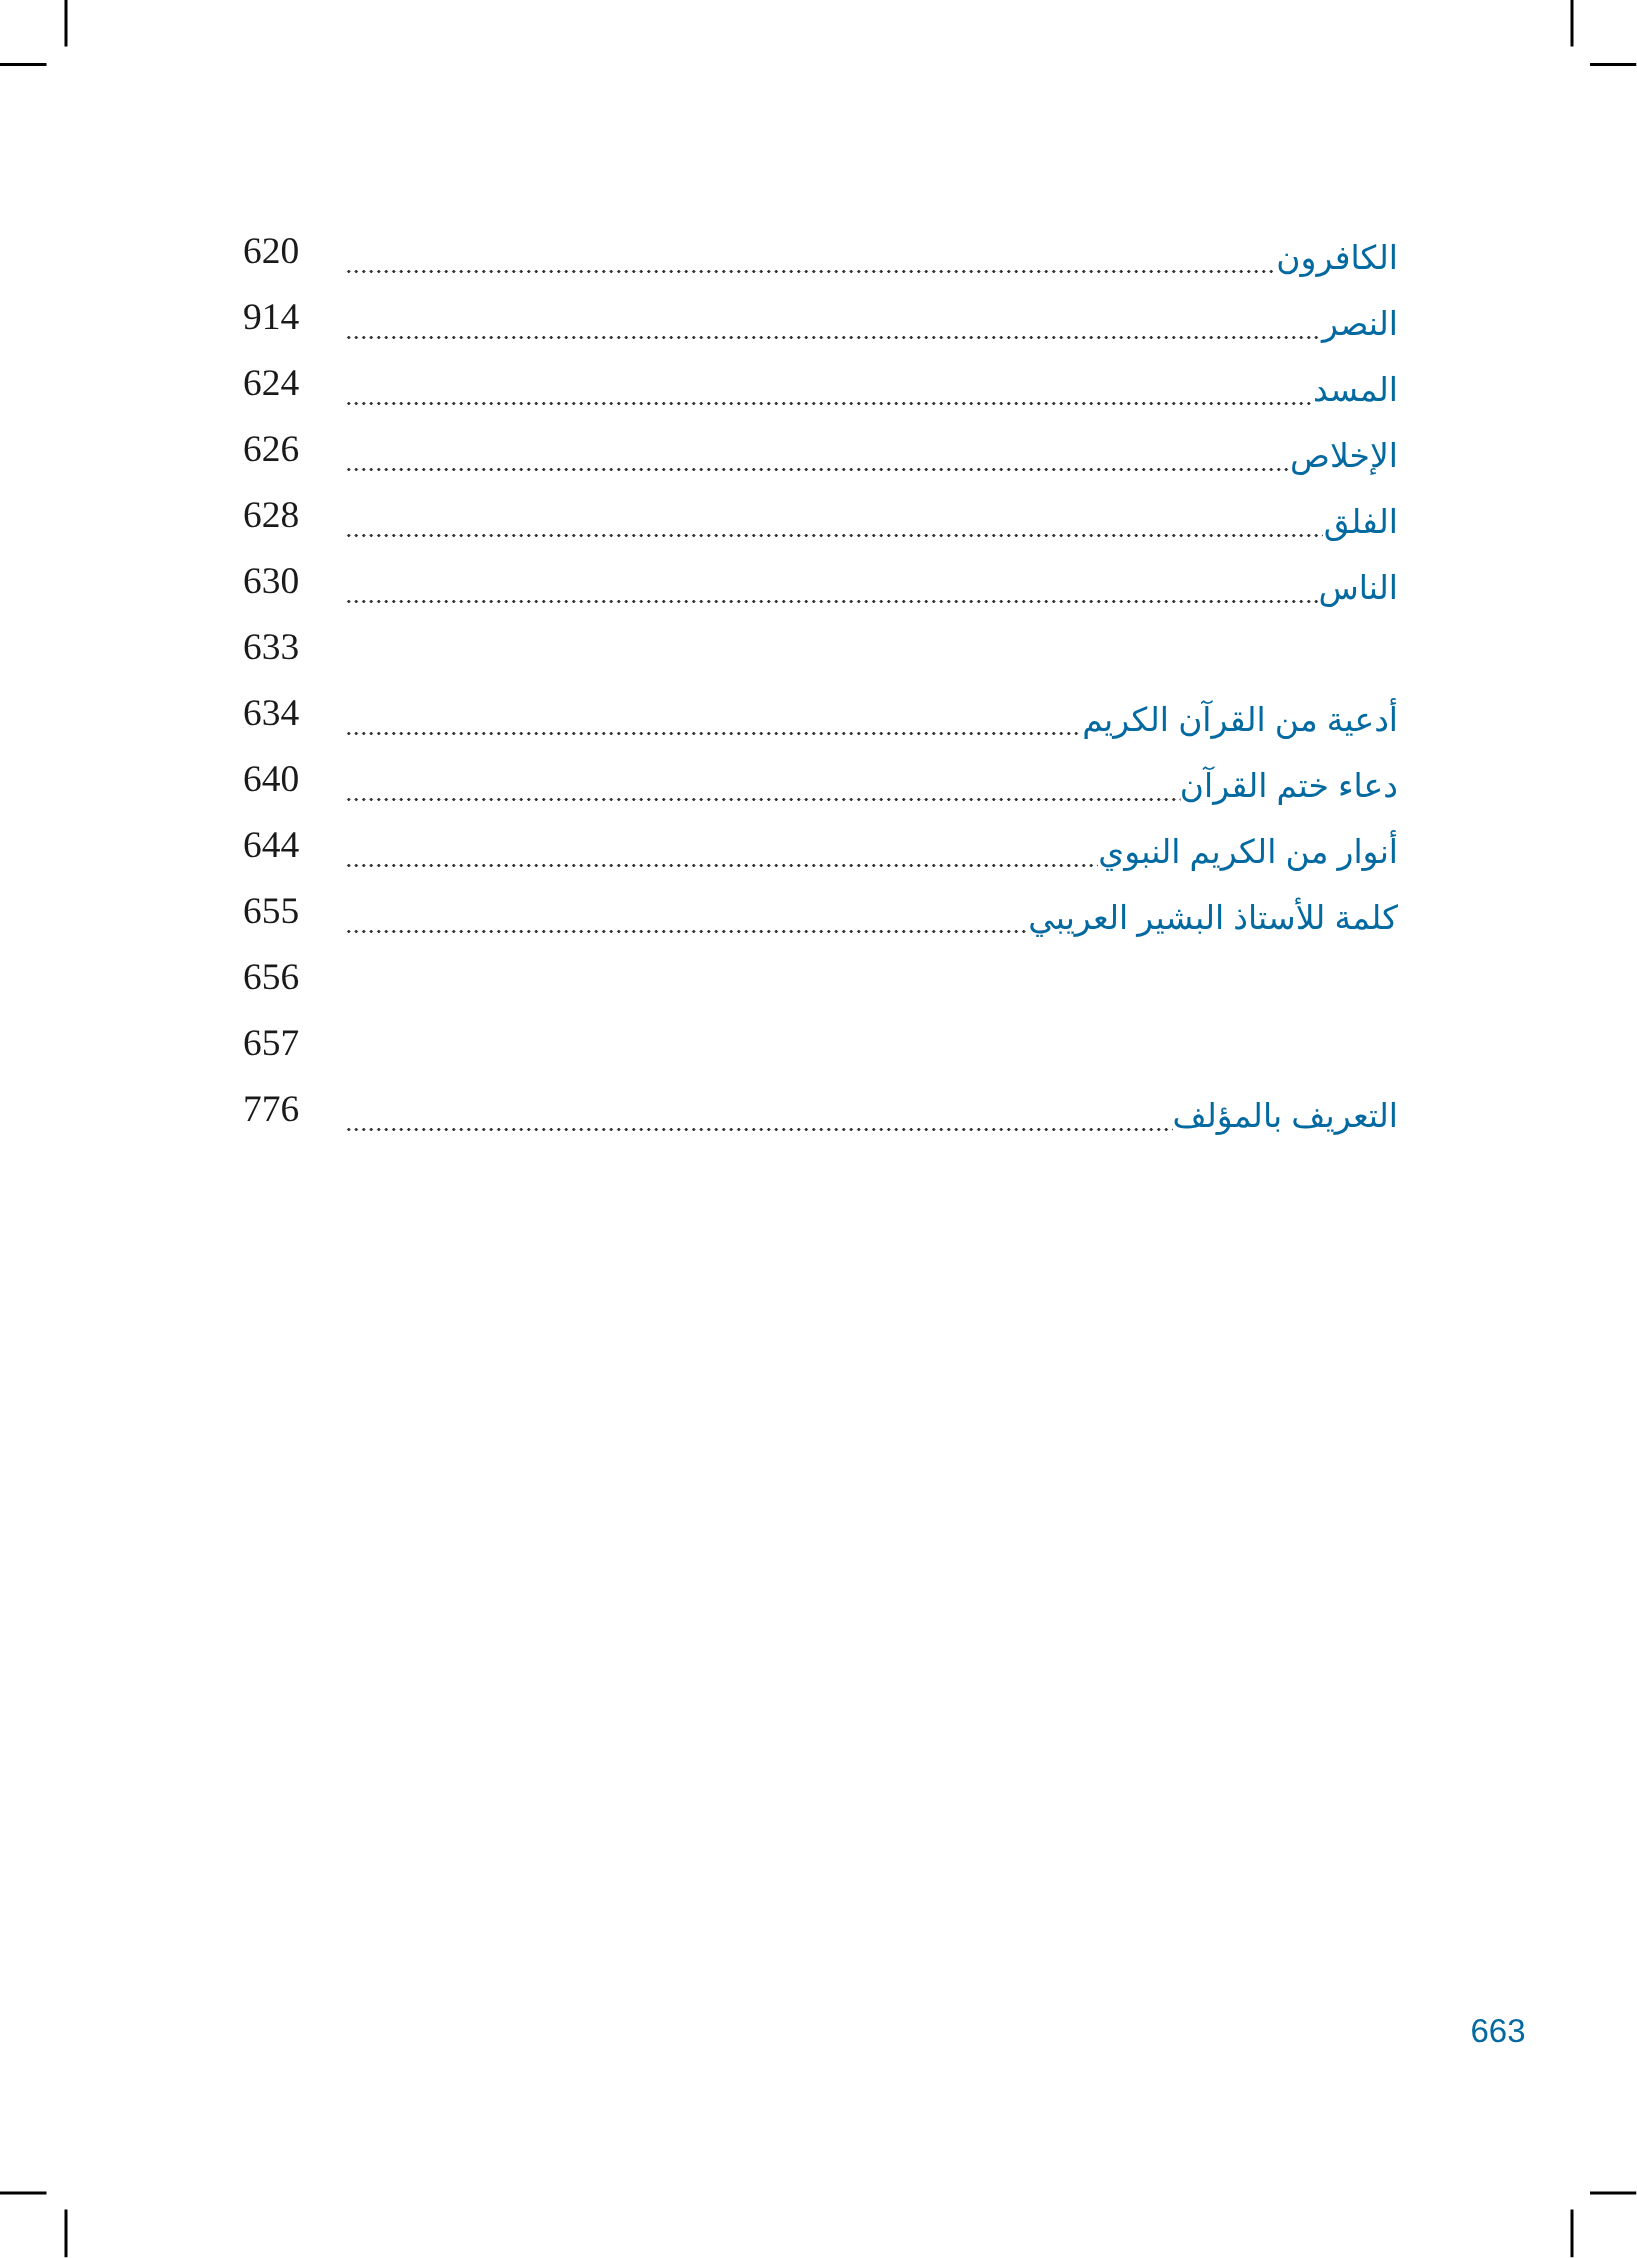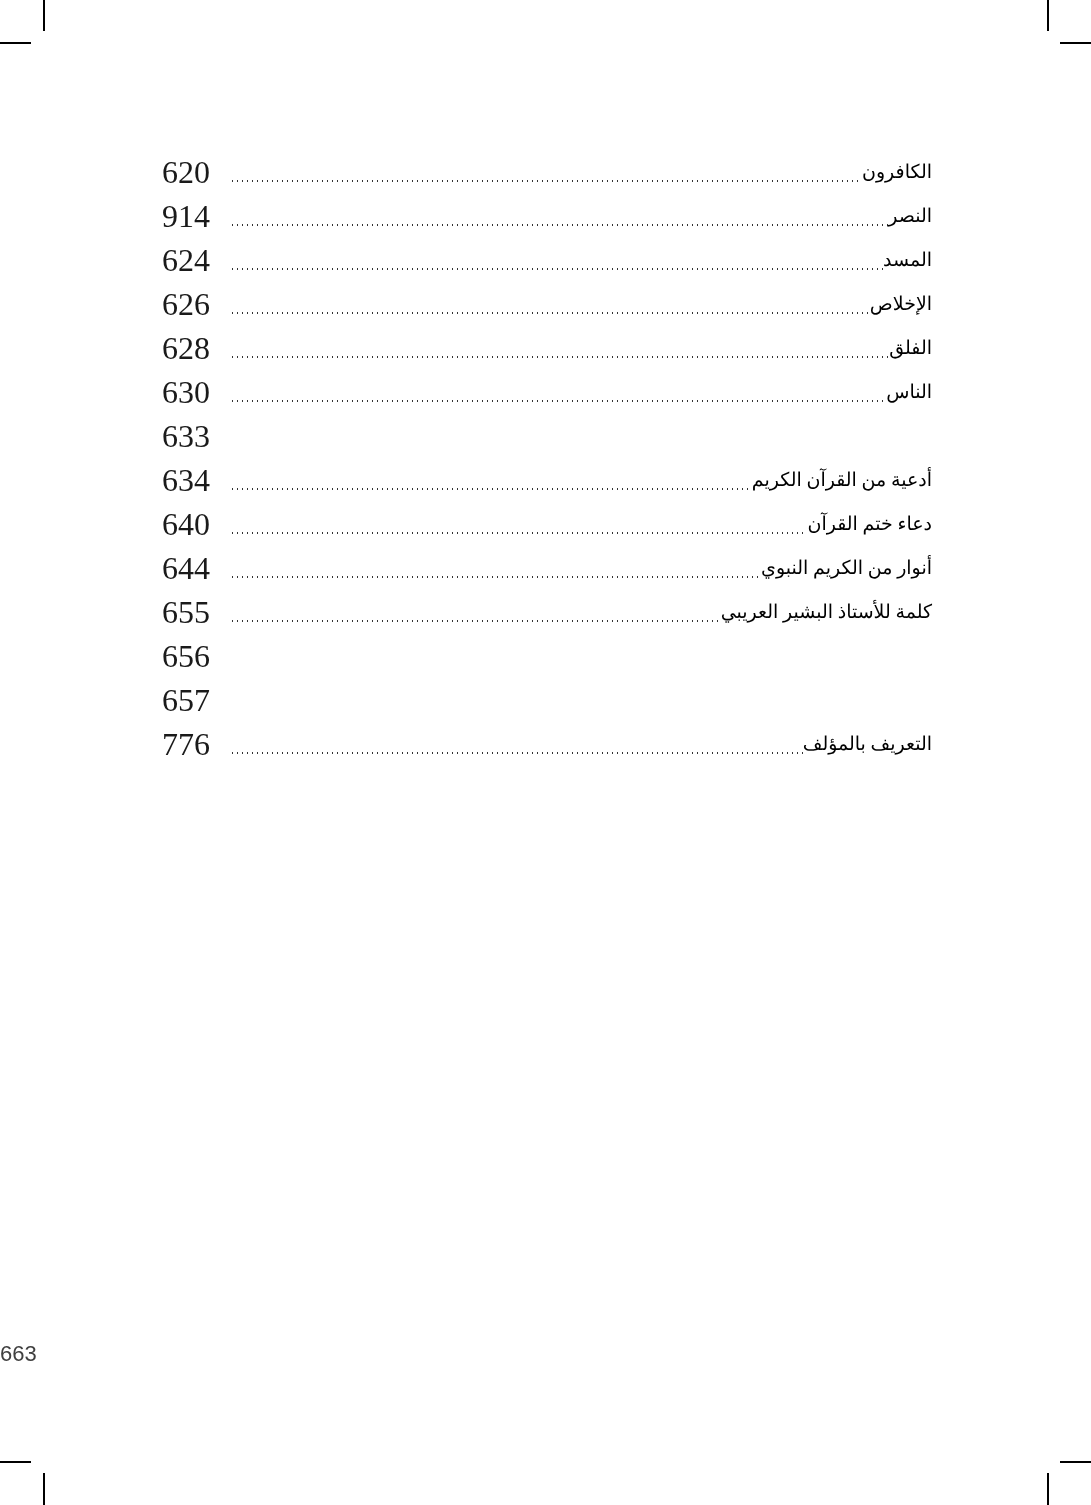--- a/index.html
+++ b/index.html
@@ -2,38 +2,38 @@
 <html><head>
   <meta charset="utf-8">
   <style>
     html, body { margin: 0; padding: 0; background: #ffffff; }
     body { width: 1091px; height: 1505px; position: relative; overflow: hidden; }
     .crop { position: absolute; background: #000; }
     .toc { position: absolute; left: 160px; top: 152px; width: 772px; }
     .row { position: relative; height: 44px; }
     .page-num {
       position: absolute; left: 2px; top: 2px;
-      font-family: "Liberation Serif", serif; font-size: 32px; color: #1a1a1a;
+      font-family: "Liberation Serif", serif; font-size: 25px; color: #1a1a1a;
     }
     .title-wrap {
       position: absolute; left: 68px; right: 0; top: 0; height: 40px;
       display: flex; flex-direction: row-reverse; align-items: flex-end;
     }
     .entry-title {
-      font-family: Liberation Serif, serif; font-size: 19px; color: #000000;
+      font-family: Liberation Sans, sans-serif; font-size: 22px; color: #0369a1;
       direction: rtl; white-space: nowrap; line-height: 40px;
     }
     .leader {
       flex: 1; height: 2px; margin-bottom: 10px; margin-left: 2px;
       background-image: radial-gradient(circle, #333 0.9px, transparent 1.1px);
       background-size: 5px 2px; background-repeat: repeat-x;
     }
     .footer-num {
-      position: absolute; left: 0; width: 1017px; top: 1341px; text-align: left;
-      font-family: "Liberation Sans", sans-serif; font-size: 22px; color: #404040;
+      position: absolute; left: 0; width: 1017px; top: 1341px; text-align: right;
+      font-family: "Liberation Sans", sans-serif; font-size: 22px; color: #0369a1;
     }
   </style>
 </head>
 <body>
 
 <div class="crop" style="left:43px;top:0;width:2px;height:31px;"></div>
 <div class="crop" style="left:0;top:42px;width:31px;height:2px;"></div>
 <div class="crop" style="left:1047px;top:0;width:2px;height:31px;"></div>
 <div class="crop" style="left:1060px;top:42px;width:31px;height:2px;"></div>
 <div class="crop" style="left:0;top:1461px;width:31px;height:2px;"></div>

